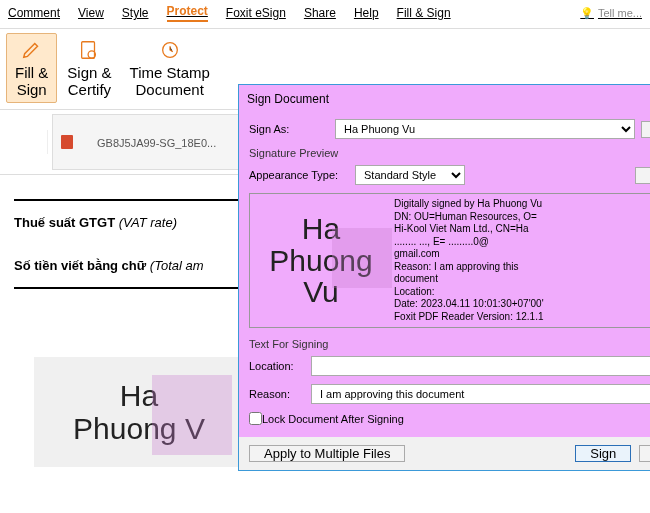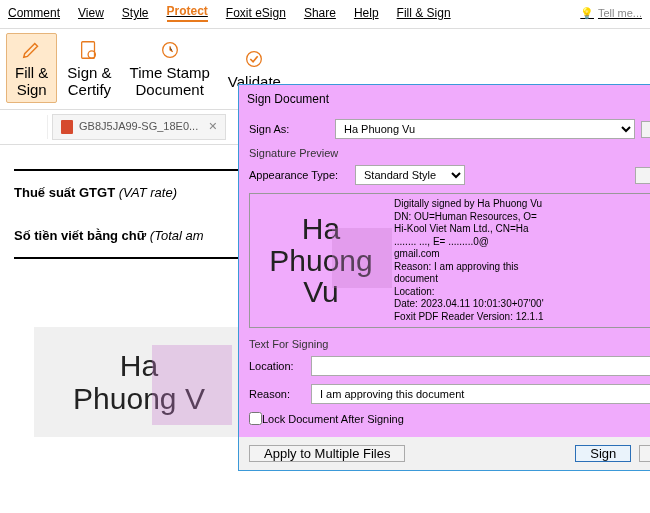--- a/index.html
+++ b/index.html
@@ -10,21 +10,21 @@
 .menubar .active { color: #e87a1d; font-weight: 600; border-bottom: 2px solid #e87a1d; padding-bottom: 2px; }
 .tellme { color: #888; margin-left: auto; font-size: 11px; display: flex; align-items: center; gap: 4px; }
 
 .toolbar { display: flex; padding: 4px 6px 6px; gap: 2px; border-bottom: 1px solid #ddd; }
 .tool { display: flex; flex-direction: column; align-items: center; justify-content: center; padding: 4px 8px; border-radius: 2px; cursor: pointer; font-size: 15px; min-width: 48px; }
 .tool .ico { width: 24px; height: 24px; display: flex; align-items: center; justify-content: center; margin-bottom: 2px; }
 .tool.sel { background: #ffe9cc; border: 1px solid #e6b47a; }
 
 .tabbar { display: flex; padding: 4px 8px; gap: 4px; border-bottom: 1px solid #ddd; align-items: center; }
 .leftpad { width: 40px; border-right: 1px solid #eee; height: 24px; }
-.tab { display: flex; align-items: flex-start; gap: 6px; padding: 5px 8px; font-size: 11px; background: #f5f5f5; border: 1px solid #ddd; color: #555; }
+.tab { display: flex; align-items: flex-end; gap: 24px; padding: 20px 8px; font-size: 11px; background: #f5f5f5; border: 1px solid #ddd; color: #555; }
 .tab .close { margin-left: 4px; color: #888; cursor: pointer; }
 
 .doc { padding: 18px 14px; position: relative; }
 .doc h3 { font-weight: bold; font-size: 13px; margin-bottom: 14px; }
 .doc h3 i { font-style: italic; font-weight: normal; }
 .hr { border-top: 2px solid #000; margin: 6px 0 14px; }
 .doc .center { text-align: center; font-size: 13px; }
 .sigprev { margin: 18px 0 0 20px; width: 210px; height: 110px; background: #f0f0f0; display: flex; align-items: center; justify-content: center; font-size: 30px; color: #222; line-height: 1.1; text-align: center; position: relative; }
 .sigprev .wm { position: absolute; width: 80px; height: 80px; background: #c97fcf55; right: 12px; top: 18px; }
 
@@ -88,29 +88,20 @@
   </div>
   <div class="tool">
     <span class="ico">
       <svg width="22" height="22" viewBox="0 0 24 24">
           <circle cx="12" cy="12" r="8" fill="none" stroke="#e87a1d" stroke-width="1.4"></circle>
           <path stroke="#e87a1d" stroke-width="1.4" d="M12 8v4l3 2"></path>
         </svg>
     </span>
     <span style="white-space:pre-line;text-align:center">Time Stamp
 Document</span>
-  </div>
-  <div class="tool">
-    <span class="ico">
-      <svg width="22" height="22" viewBox="0 0 24 24">
-          <circle cx="12" cy="12" r="8" fill="none" stroke="#e87a1d" stroke-width="1.4"></circle>
-          <path stroke="#e87a1d" stroke-width="1.8" fill="none" d="M8 12l3 3 5-6"></path>
-        </svg>
-    </span>
-    <span>Validate</span>
   </div>
 </div>
 
 <div class="tabbar">
   <div class="leftpad"></div>
   <div class="tab">
     <span>
       <svg width="12" height="14" viewBox="0 0 12 14">
           <rect width="12" height="14" rx="1" fill="#d64a2e"></rect>
         </svg>

